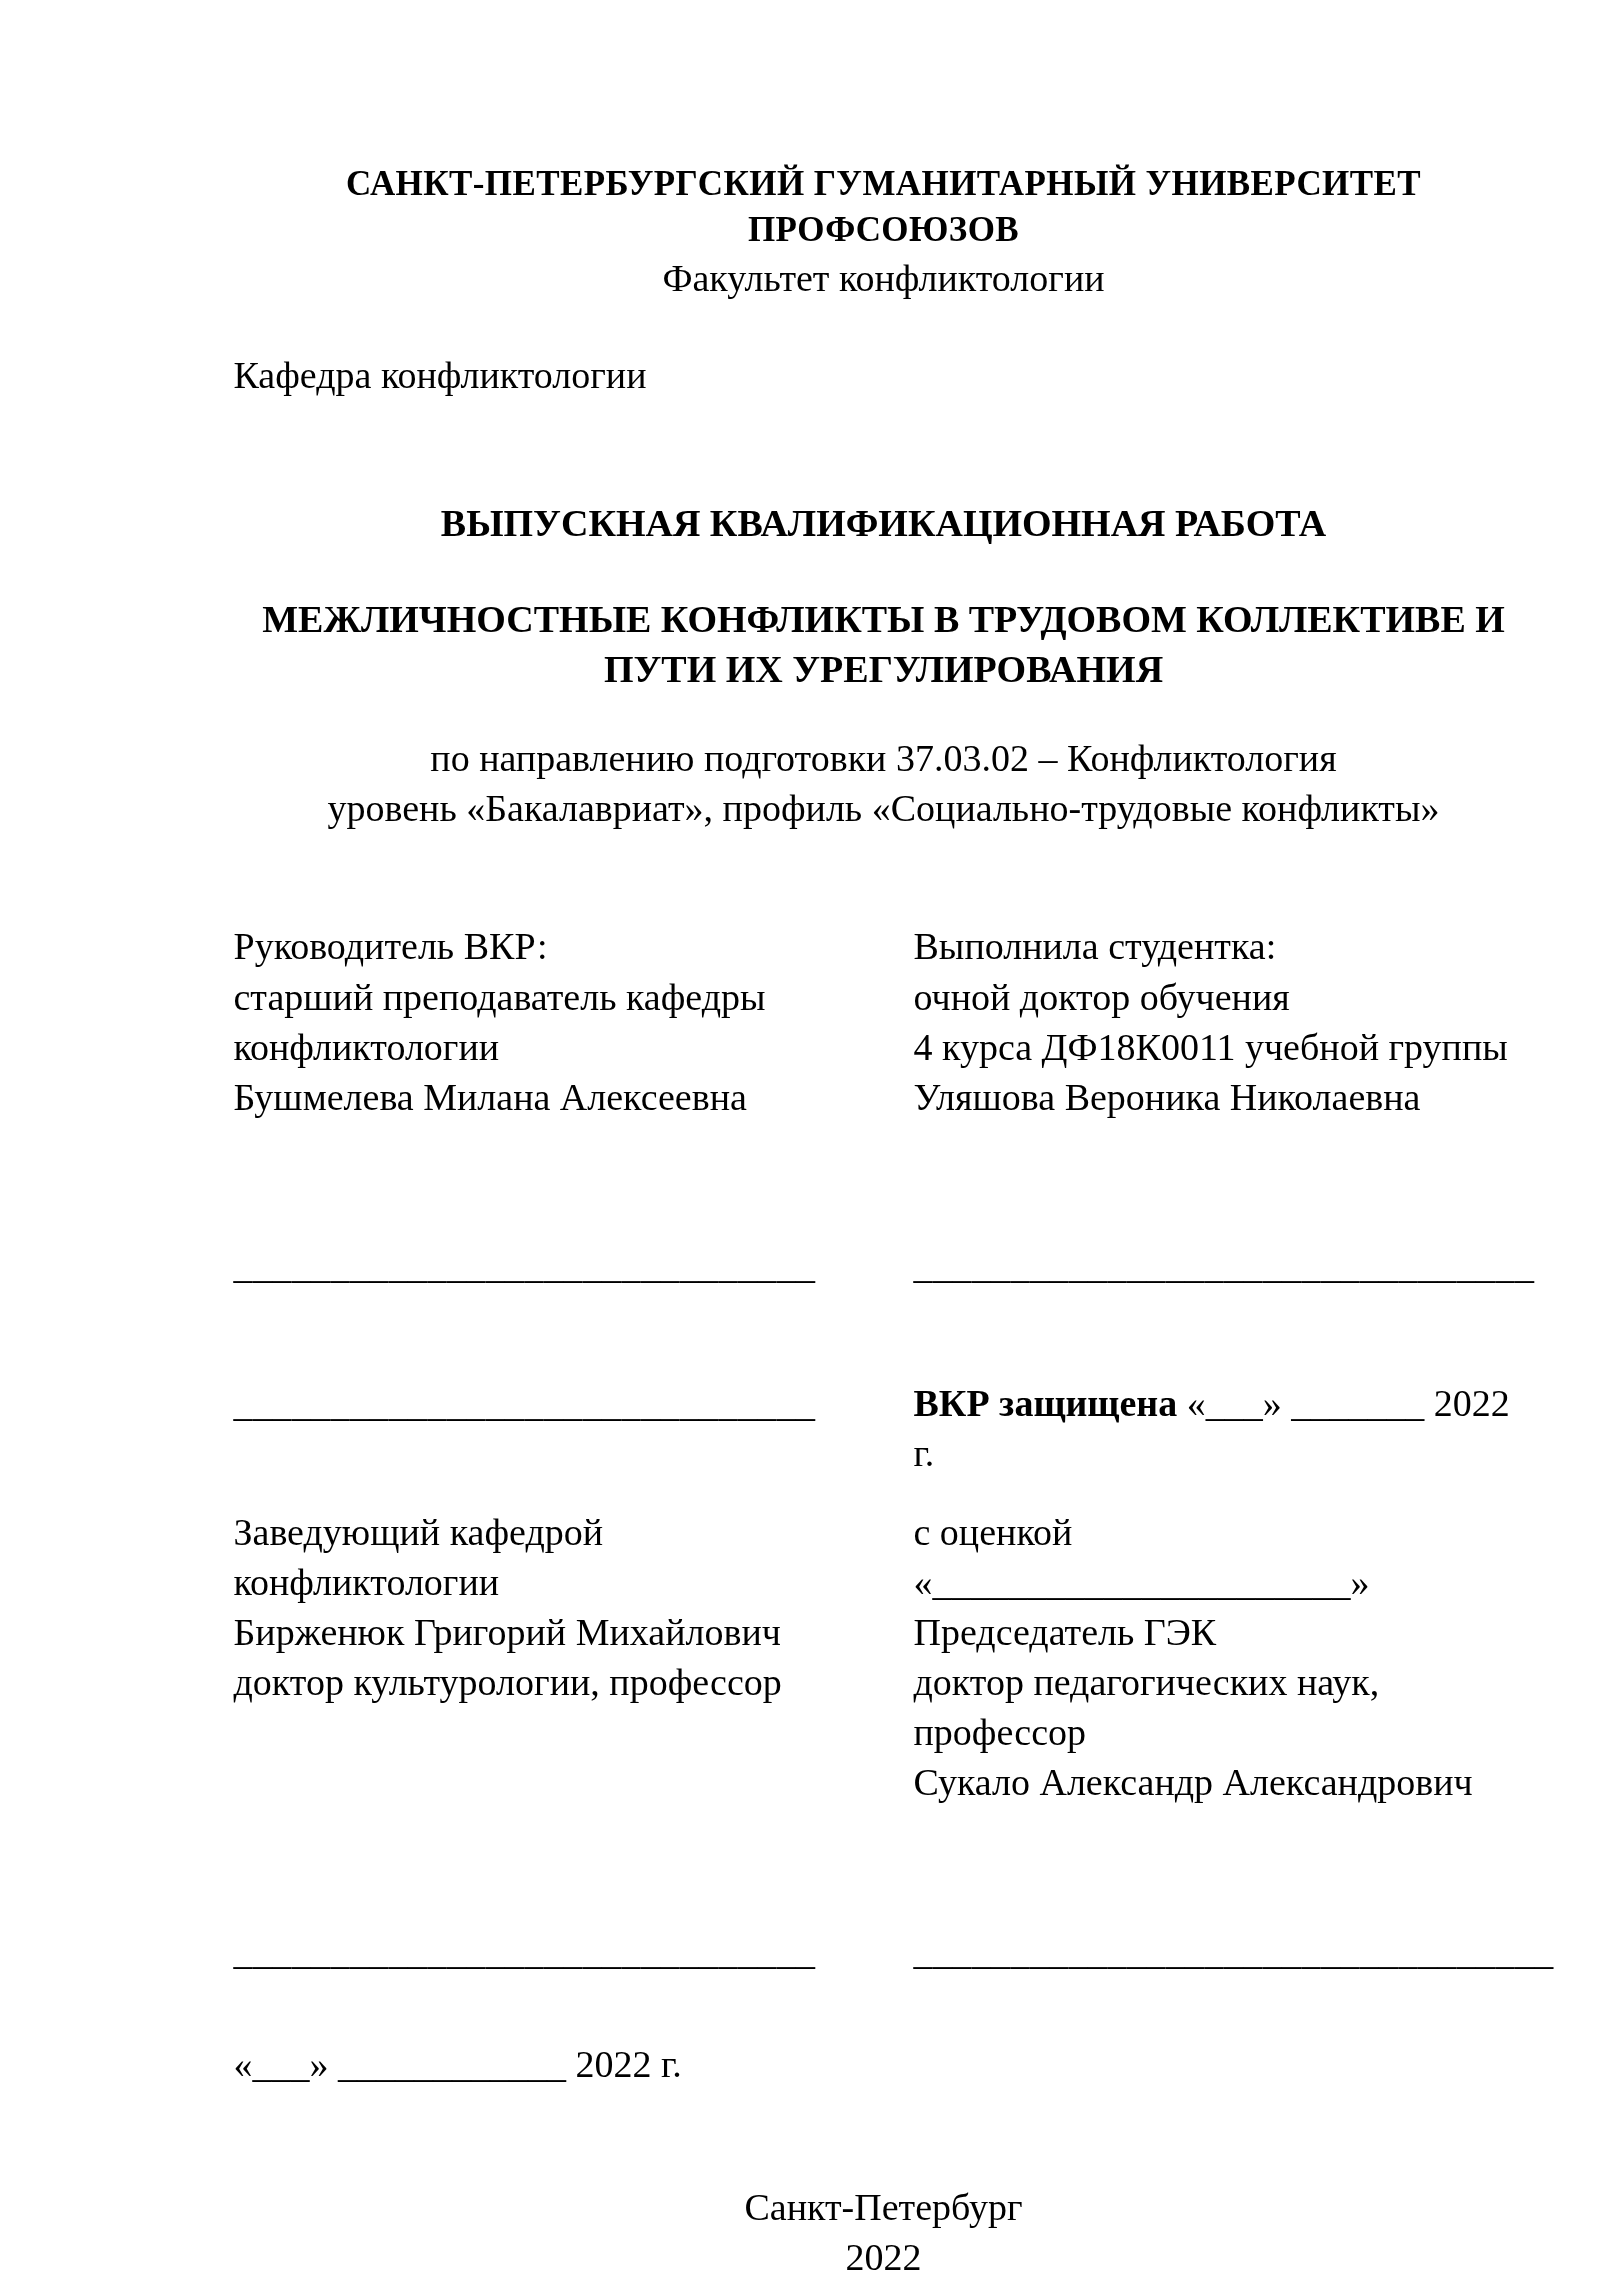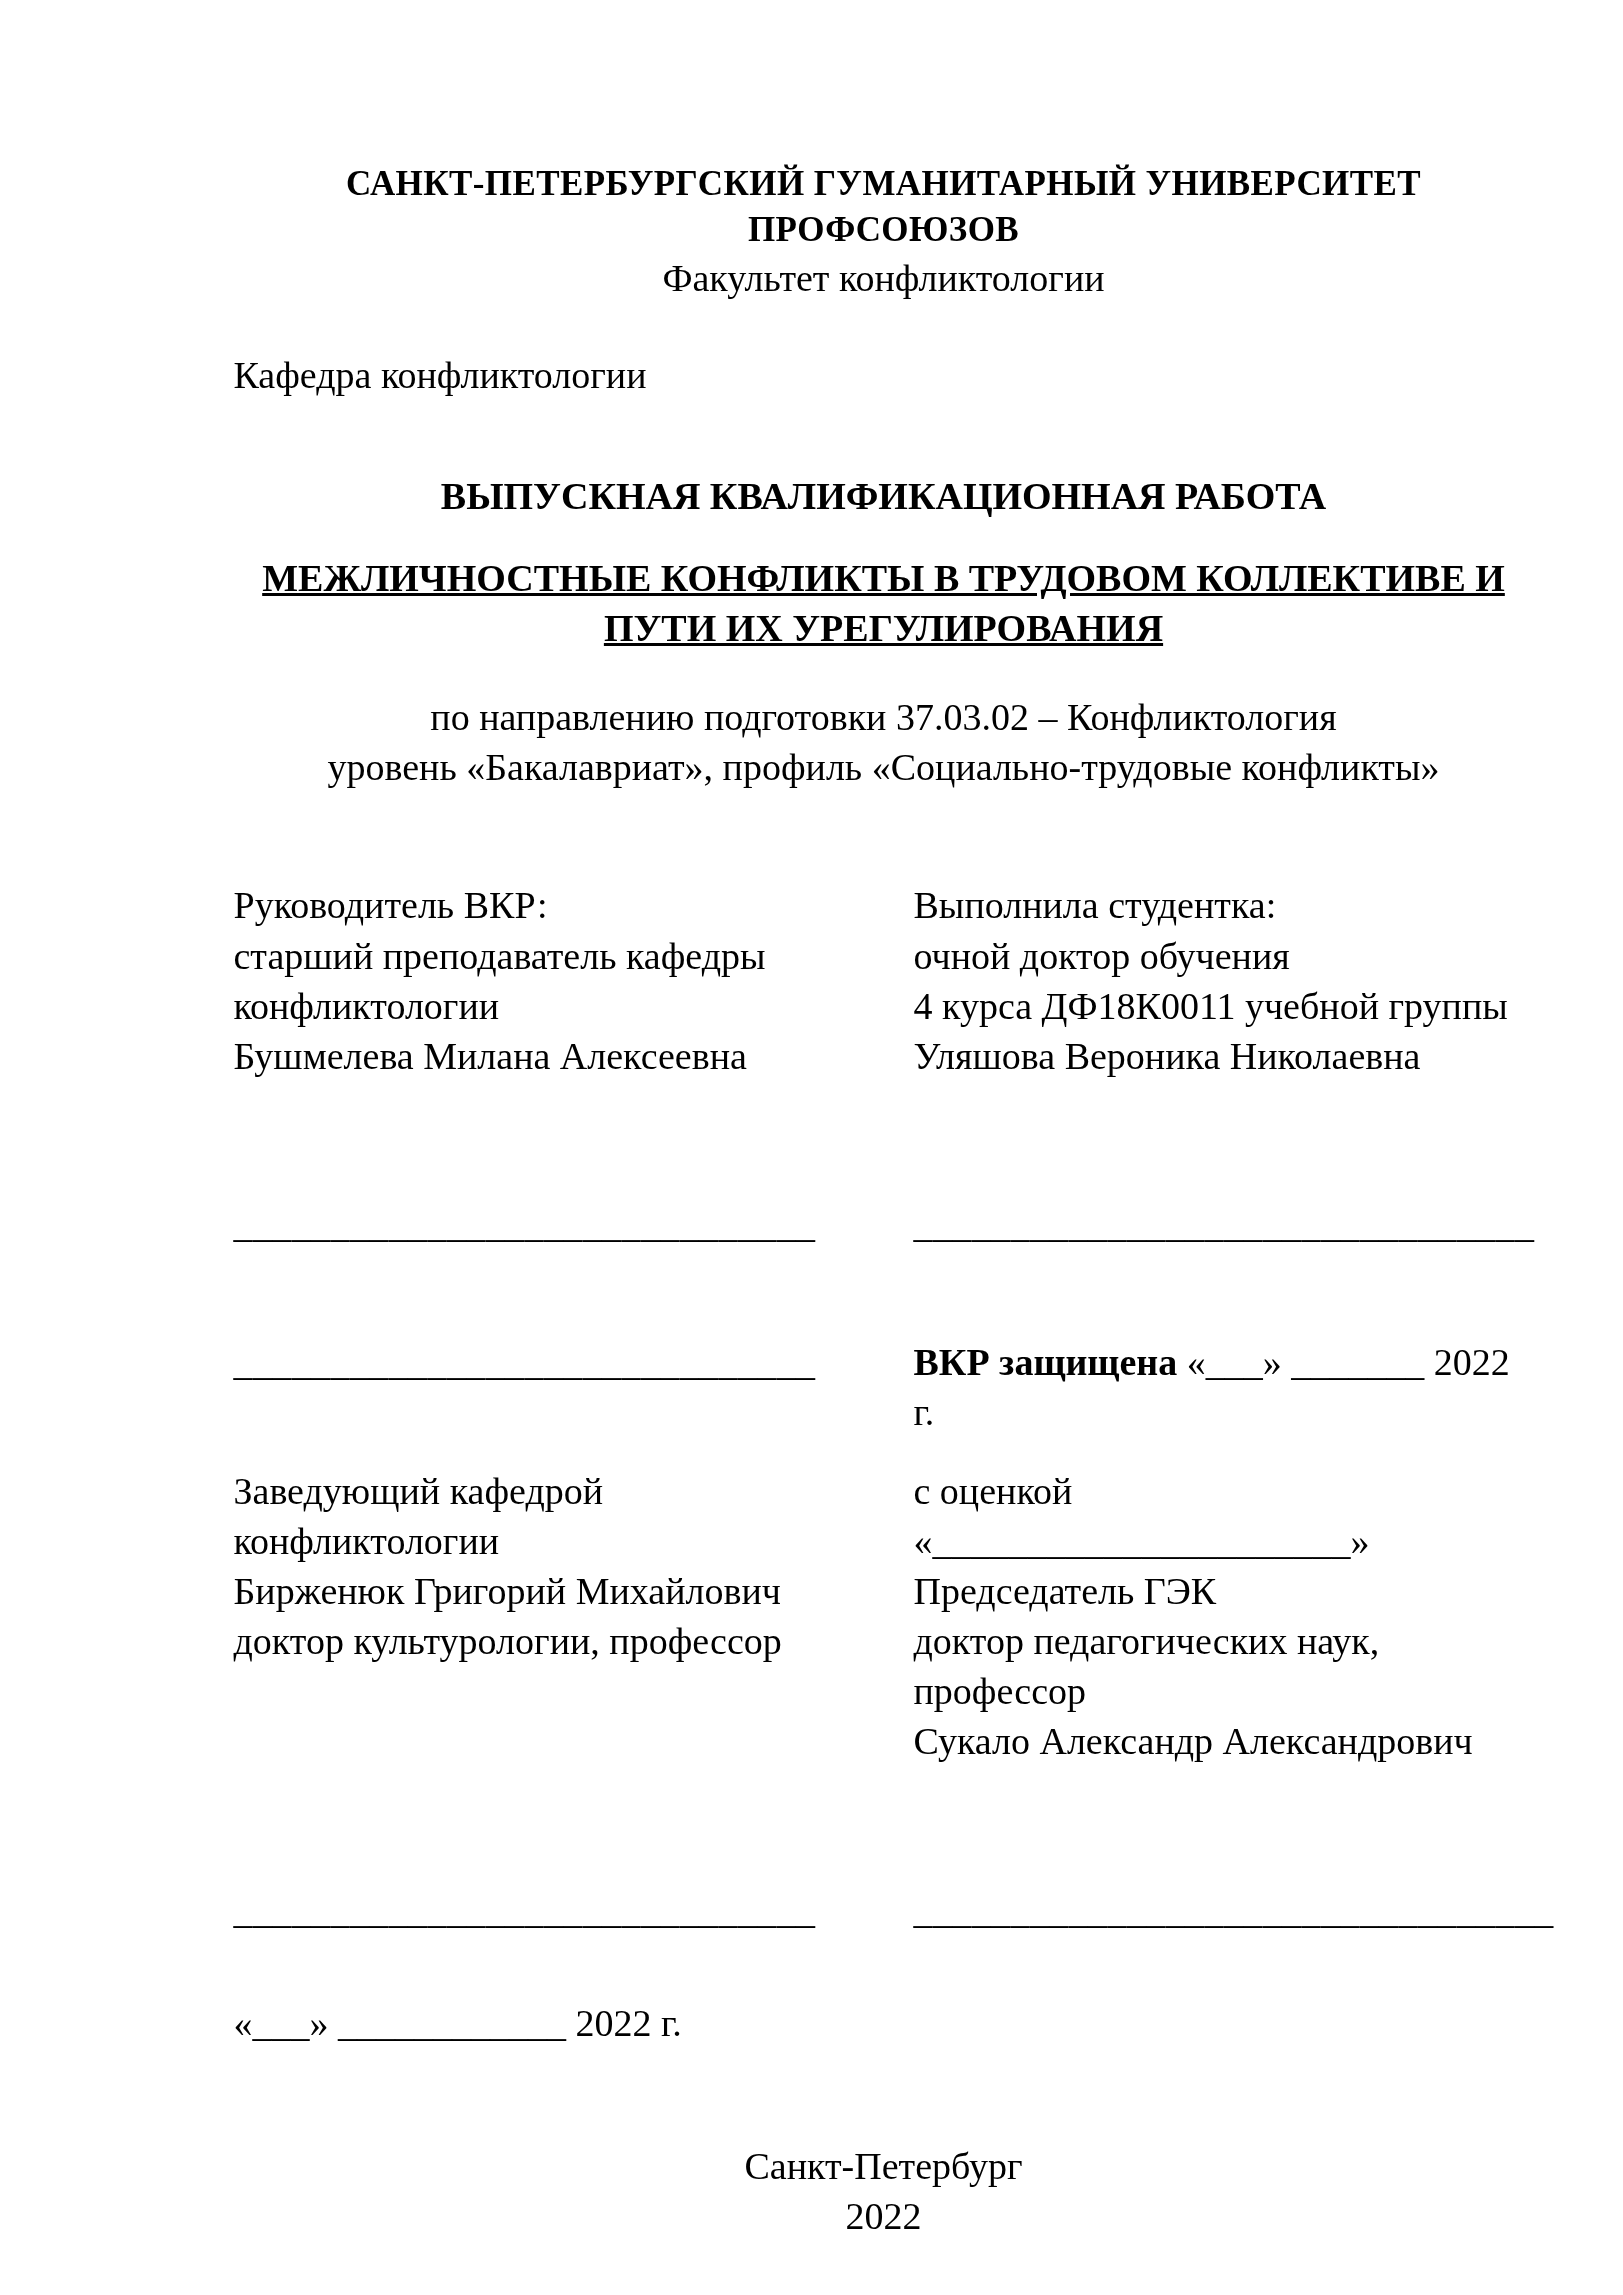--- a/index.html
+++ b/index.html
@@ -15,22 +15,22 @@
     line-height: 1.32;
     padding: 161px 88px 0 232px;
     overflow: hidden;
   }
   .center { text-align: center; }
   .right  { text-align: left; }
   .bold   { font-weight: bold; }
 
   .university { font-size: 35px; letter-spacing: 0.4px; }
   .department-row { margin-top: 46px; }
-  .work-type  { margin-top: 71px; }
-  .thesis-title { margin-top: 32px; text-decoration: underline; }
+  .work-type  { margin-top: 98px; }
+  .thesis-title { margin-top: 46px; }
   .program-block { margin-top: 39px; }
 
   .two-col { display: flex; align-items: baseline; gap: 40px; }
   .col-l { flex: 0 0 640px; width: 640px; padding-right: 15.7px; }
   .col-r { flex: 1 1 auto; }
 
   .row-people { margin-top: 88px; align-items: flex-start; }
   .row-sig1   { margin-top: 118px; }
   .row-sig2   { margin-top: 88px; }
   .row-head   { margin-top: 28px; align-items: flex-start; }

